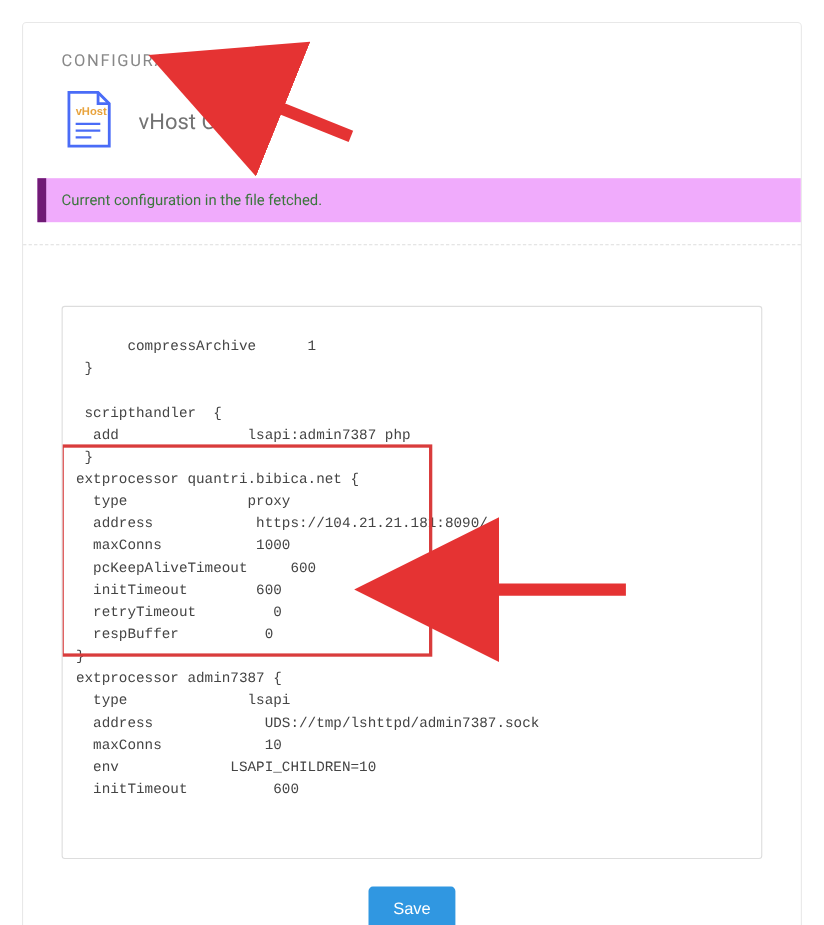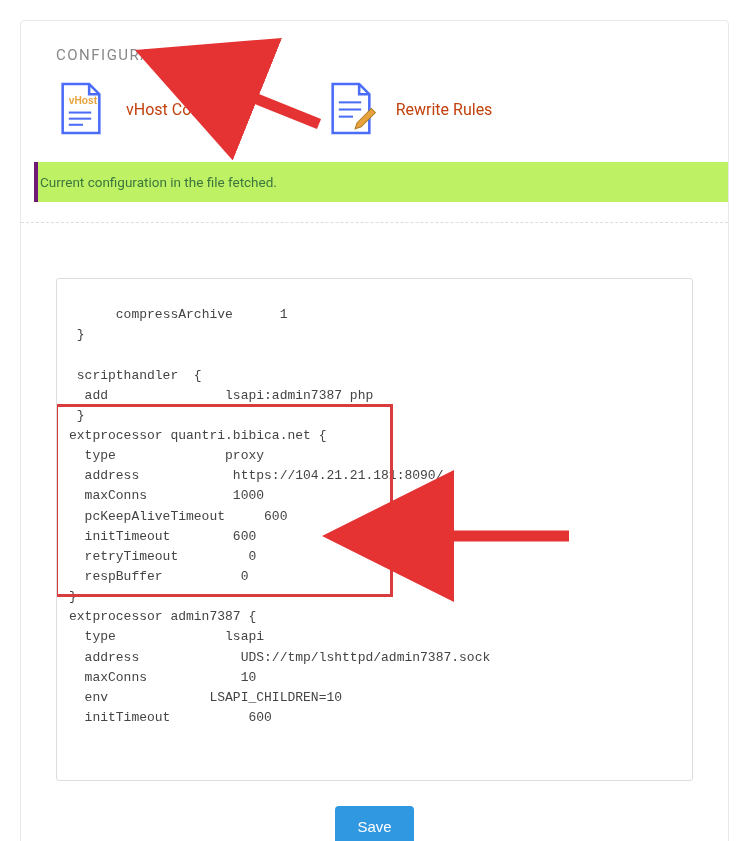--- a/index.html
+++ b/index.html
@@ -33,27 +33,27 @@
       align-items: center;
       gap: 20px;
       cursor: pointer;
     }
     .tab-icon {
       width: 50px;
       height: 55px;
       flex-shrink: 0;
     }
     .tab-label {
-      font-size: 16px;
-      color: #c2410c;
+      font-size: 20px;
+      color: #737373;
     }
     .alert-success {
-      background: #bef264;
-      border-left: 4px solid #701a75;
-      padding: 12px 2px;
+      background: #f0abfc;
+      border-left: 8px solid #701a75;
+      padding: 12px 14px;
       font-size: 13.5px;
       color: #3c763d;
       margin: 0 -35px 15px -22px;
     }
     .divider {
       border-top: 1px dashed #ddd;
       margin: 20px -35px 55px -35px;
     }
     .config-box {
       border: 1px solid #ddd;
@@ -108,31 +108,20 @@
           <text x="12" y="22" font-size="10" fill="#e8a33d" font-family="Arial" font-weight="bold">vHost</text>
           <line x1="12" y1="30" x2="34" y2="30" stroke="#4a6cf7" stroke-width="2"></line>
           <line x1="12" y1="36" x2="34" y2="36" stroke="#4a6cf7" stroke-width="2"></line>
           <line x1="12" y1="42" x2="26" y2="42" stroke="#4a6cf7" stroke-width="2"></line>
         </svg>
         <span class="tab-label">vHost Conf</span>
       </div>
 
       <div class="spacer-right"></div>
 
-      <div class="tab-item">
-        <svg class="tab-icon" viewBox="0 0 48 54">
-          <path d="M6 2 H32 L42 12 V50 H6 Z" fill="none" stroke="#4a6cf7" stroke-width="2.5"></path>
-          <path d="M32 2 V12 H42" fill="none" stroke="#4a6cf7" stroke-width="2.5"></path>
-          <line x1="12" y1="20" x2="34" y2="20" stroke="#4a6cf7" stroke-width="2"></line>
-          <line x1="12" y1="27" x2="34" y2="27" stroke="#4a6cf7" stroke-width="2"></line>
-          <line x1="12" y1="34" x2="26" y2="34" stroke="#4a6cf7" stroke-width="2"></line>
-          <path d="M30 40 L44 26 L48 30 L34 44 L28 46 Z" fill="#e8a33d" stroke="#b07d28" stroke-width="1"></path>
-        </svg>
-        <span class="tab-label">Rewrite Rules</span>
-      </div>
     </div>
   </div>
 
   <div class="alert-success">Current configuration in the file fetched.</div>
 
   <div class="divider"></div>
 
   <div class="config-box">
     <span>  compressArchive      1
  }

